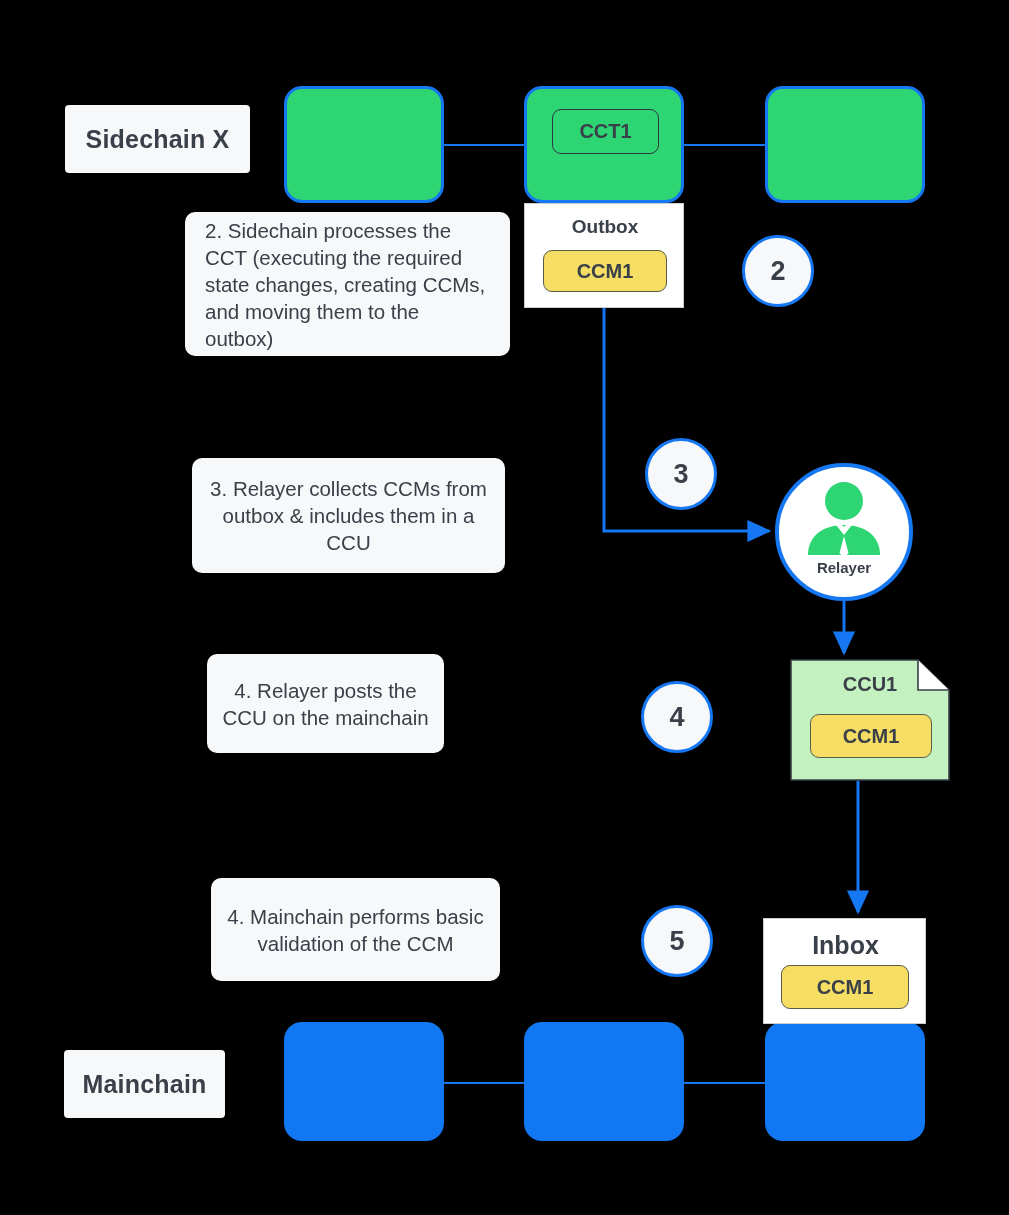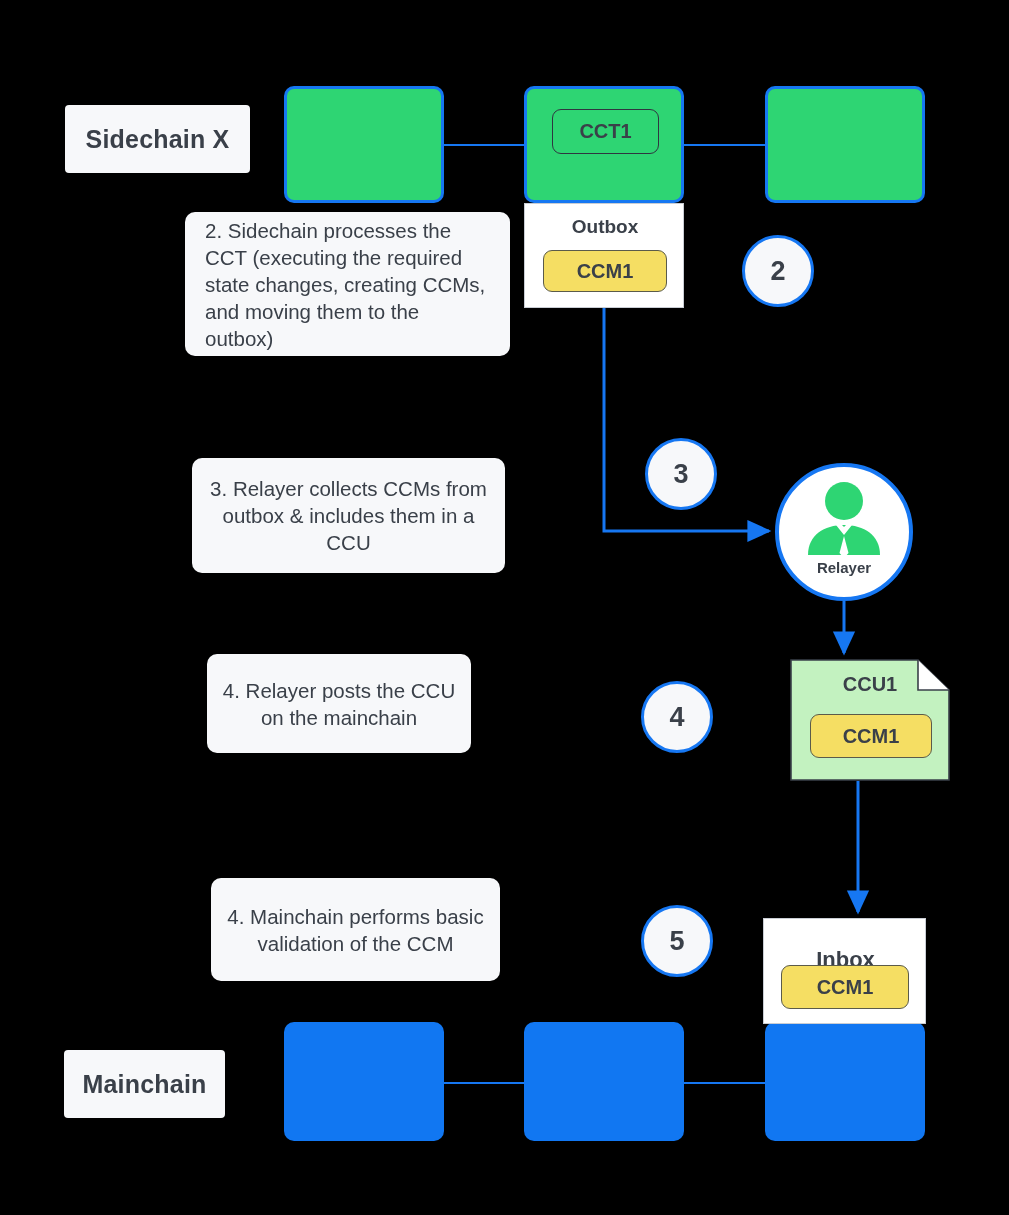--- a/index.html
+++ b/index.html
@@ -26,21 +26,21 @@
     color: #3A4049;
     font-weight: bold;
     display: flex;
     align-items: center;
     justify-content: center;
     letter-spacing: .2px;
   }
 
   
   .block {
-    border-radius: 10px;
+    border-radius: 18px;
   }
   .block-green {
     background: #2ED573;
     border: 3px solid #1677F2;
   }
   .block-blue {
     background: #1177F2;
     border: none;
   }
 
@@ -161,21 +161,21 @@
   </div>
 
   <div class="abs note" style="left:185px; top:212px; width:325px; height:144px; padding:0 20px; font-size:20.5px; line-height:27px; text-align:left;">
     <span>2. Sidechain processes the CCT (executing the required state changes, creating CCMs, and moving them to the outbox)</span>
   </div>
 
   <div class="abs note" style="left:192px; top:458px; width:313px; height:115px; padding:0 14px; font-size:20.5px; line-height:27px; text-align:center;">
     <span>3. Relayer collects CCMs from outbox &amp; includes them in a CCU</span>
   </div>
 
-  <div class="abs note" style="left:207px; top:654px; width:264px; height:99px; padding:0 14px; font-size:20.5px; line-height:27px; text-align:center;">
+  <div class="abs note" style="left:207px; top:654px; width:237px; height:99px; padding:0 14px; font-size:20.5px; line-height:27px; text-align:center;">
     <span>4. Relayer posts the CCU on the mainchain</span>
   </div>
 
   <div class="abs note" style="left:211px; top:878px; width:289px; height:103px; padding:0 10px; font-size:20.5px; line-height:27px; text-align:center;">
     <span>4. Mainchain performs basic validation of the CCM</span>
   </div>
 
   <div class="abs step-circle" style="left:742px; top:235px; width:72px; height:72px; font-size:27px;">
     <span>2</span>
   </div>
@@ -222,21 +222,21 @@
 
   <div class="abs chain-label" style="left:64px; top:1050px; width:161px; height:68px; font-size:25px;">
     <span>Mainchain</span>
   </div>
 
   <div class="abs block block-blue" style="left:284px; top:1022px; width:160px; height:119px;"></div>
   <div class="abs block block-blue" style="left:524px; top:1022px; width:160px; height:119px;"></div>
   <div class="abs block block-blue" style="left:765px; top:1022px; width:160px; height:119px;"></div>
 
   <div class="abs mailbox" style="left:763px; top:918px; width:163px; height:106px;">
-    <div class="abs mailbox-title" style="left:0; top:28px; width:163px; font-size:22px;">
+    <div class="abs mailbox-title" style="left:0; top:12px; width:163px; font-size:25px;">
       <span>Inbox</span>
     </div>
     <div class="abs chip-ccm" style="left:17px; top:46px; width:128px; height:44px; font-size:20px;">
       <span>CCM1</span>
     </div>
   </div>
 
   <svg class="overlay">
     <defs>
       <marker id="ah" markerWidth="9" markerHeight="9" refX="7.2" refY="4.5" orient="auto" markerUnits="strokeWidth">

